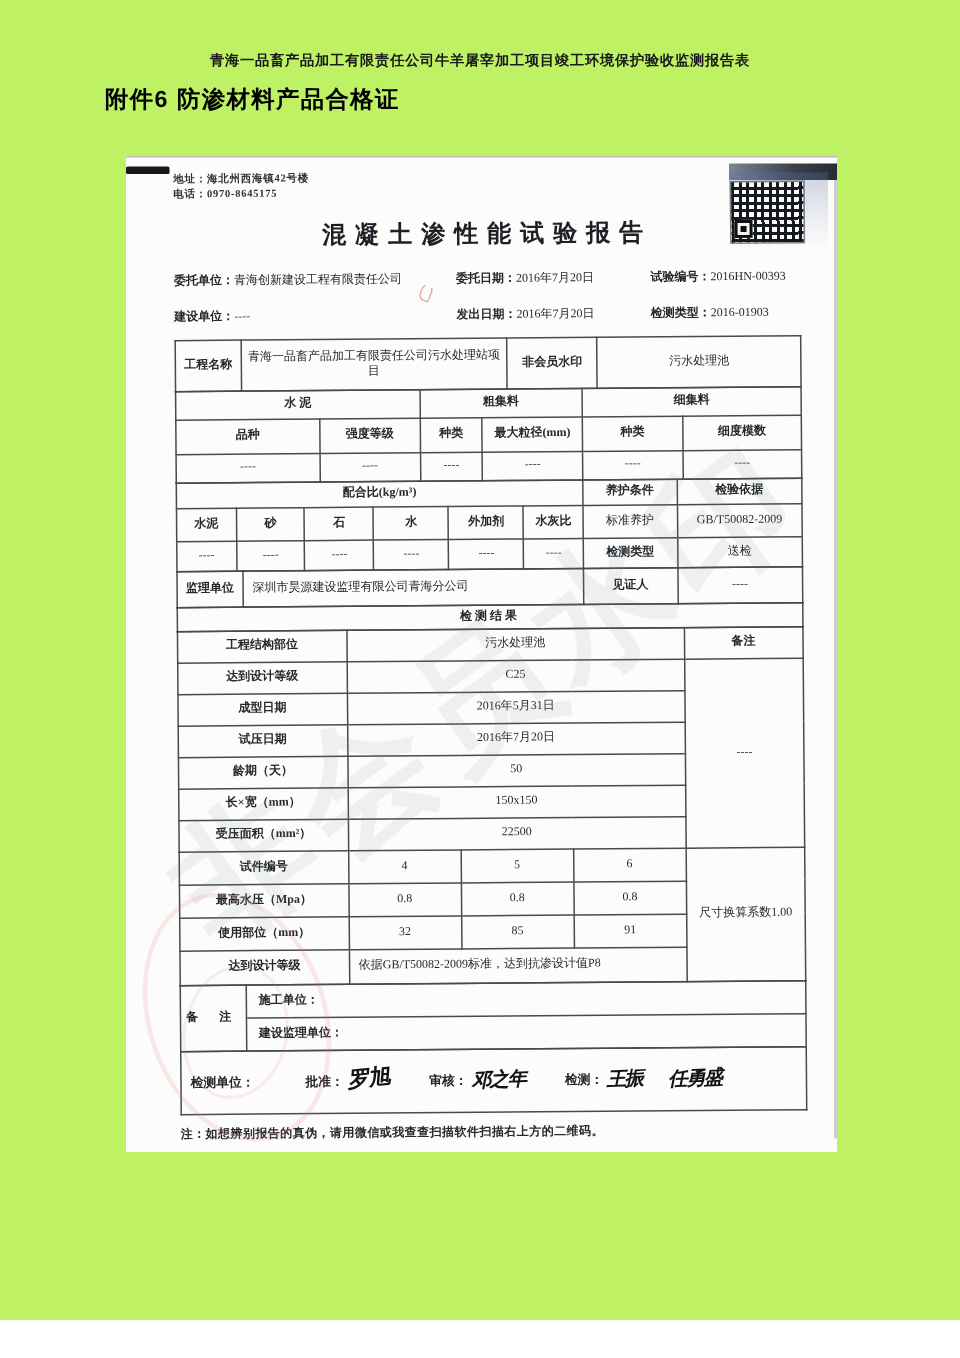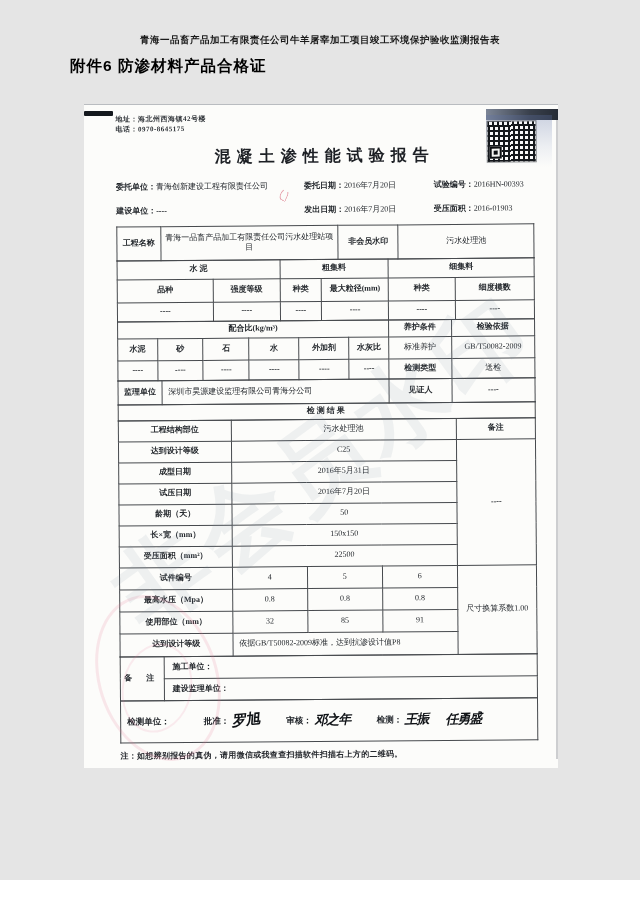--- a/index.html
+++ b/index.html
@@ -1,17 +1,17 @@
 <!DOCTYPE html>
 <html><head>
 <meta charset="utf-8">
 <style>
   * { margin:0; padding:0; box-sizing:border-box; }
   html,body { width:640px; height:905px; background:#ffffff; font-family:"Liberation Serif","DejaVu Serif",serif; }
-  .page { position:relative; width:640px; height:880px; background:#e5e5e5; overflow:hidden; }
+  .page { position:relative; width:640px; height:880px; background:#bef264; overflow:hidden; }
 
   .doc-header { position:absolute; top:34px; left:0; width:640px; text-align:center;
     font-size:9.5px; font-weight:600; color:#1a1a1a; letter-spacing:0.5px;
     font-family:"Liberation Sans","DejaVu Sans",sans-serif; }
   .attachment-title { position:absolute; top:56px; left:70px; font-size:15.5px; font-weight:bold;
     color:#000; letter-spacing:1px; font-family:"Liberation Sans","DejaVu Sans",sans-serif; }
   .page-number { position:absolute; top:884px; left:0; width:640px; text-align:right;
     font-size:10px; color:#333; }
 
   
@@ -112,21 +112,21 @@
       <div class="report-title">混凝土渗性能试验报告</div>
 
       <div class="info-row">
         <div class="f1"><span class="lab">委托单位：</span><span>青海创新建设工程有限责任公司</span></div>
         <div class="f2"><span class="lab">委托日期：</span><span>2016年7月20日</span></div>
         <div class="f3"><span class="lab">试验编号：</span><span>2016HN-00393</span></div>
       </div>
       <div class="info-row">
         <div class="f1"><span class="lab">建设单位：</span><span>----</span></div>
         <div class="f2"><span class="lab">发出日期：</span><span>2016年7月20日</span></div>
-        <div class="f3"><span class="lab">受压面积：</span><span>2016-01903</span></div>
+        <div class="f3"><span class="lab">检测类型：</span><span>2016-01903</span></div>
       </div>
 
       <div class="tbl-wrap">
 
         <table class="ftable t-first">
           <colgroup>
               <col style="width:10.5%">
               <col style="width:42.5%">
               <col style="width:14.5%">
               <col style="width:32.5%">

